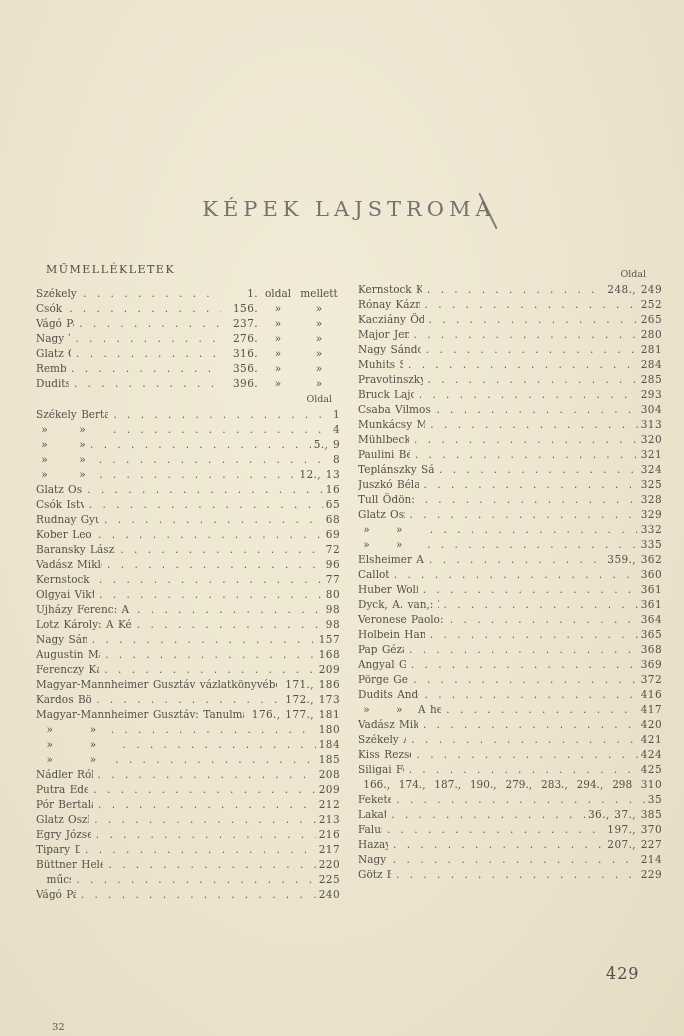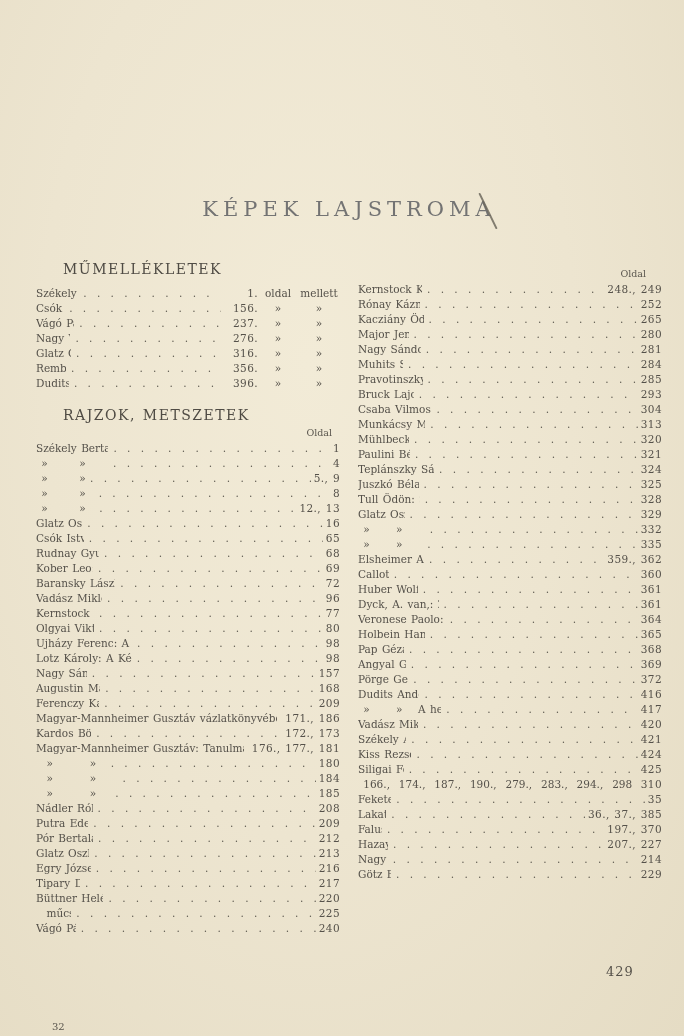--- a/index.html
+++ b/index.html
@@ -16,22 +16,22 @@
     color:#737373;white-space:nowrap;
   }
   .pen-slash{
     position:absolute;left:487px;top:191px;width:2px;height:40px;
     background:#6e6a5e;transform:rotate(-26deg);border-radius:1px;opacity:.85;
   }
   .col{position:absolute;width:304px;font-size:10.5px;line-height:15px;word-spacing:1px;}
   #left-col{left:36px;top:262px;}
   #right-col{left:358px;top:266px;}
   .sec-header{
-    font-size:14px;letter-spacing:1.5px;color:#4f4b44;
-    margin:0 0 9px 27px;white-space:nowrap;
+    font-size:11px;letter-spacing:1.5px;color:#4f4b44;
+    margin:0 0 9px 10px;white-space:nowrap;
   }
   .oldal{
     text-align:right;font-size:9.5px;color:#5a564e;
     padding-right:8px;margin-bottom:1px;
   }
   #right-col .oldal{padding-right:16px;}
   .row{display:flex;align-items:baseline;white-space:nowrap;}
   .rtext{white-space:pre;flex:0 1 auto;min-width:0;overflow:hidden;}
   .leader{flex:1 1 auto;overflow:hidden;white-space:nowrap;margin:0 3px 0 5px;color:#635f55;}
   .leader::after{
@@ -42,21 +42,21 @@
   .pages{white-space:pre;text-align:right;flex:0 0 auto;letter-spacing:.4px;}
   .mumell .pages{width:34px;}
   .mcol{flex:0 0 auto;text-align:center;white-space:nowrap;}
   .m1{width:40px;}
   .m2{width:42px;}
   .fejlec-header{margin-top:25px;}
   .spread{word-spacing:5.5px;}
   .tight{letter-spacing:-0.25px;word-spacing:.5px;}
   .page-folio{position:absolute;color:#55514a;}
   #folio-left{left:52px;top:1021px;font-size:10px;}
-  #folio-right{left:606px;top:964px;font-size:13px;letter-spacing:1px;}
+  #folio-right{left:606px;top:964px;font-size:16px;letter-spacing:1px;}
 </style>
 </head>
 <body>
 
 <div class="page-title">KÉPEK LAJSTROMA</div>
 <div class="pen-slash"></div>
 
 <div id="left-col" class="col">
   <div class="sec-header">MŰMELLÉKLETEK</div>
   <div class="mumell">
@@ -104,21 +104,20 @@
       </div>
       <div class="row">
         <span class="rtext">Dudits Andor: Tájkép</span>
         <span class="leader"></span>
         <span class="pages">396.</span>
         <span class="mcol m1">»</span>
         <span class="mcol m2">»</span>
       </div>
     </div>
 
-  <div class="sec-header fejlec-header" style="margin-top:17px;margin-bottom:2px;">RAJZOK, METSZETEK</div>
   <div class="oldal">Oldal</div>
   <div>
       <div class="row">
         <span class="rtext">Székely Bertalan: Patak partján</span>
         <span class="leader"></span>
         <span class="pages">1</span>
       </div>
       <div class="row">
         <span class="rtext"> »   »   Arcképtanulmány</span>
         <span class="leader"></span>

